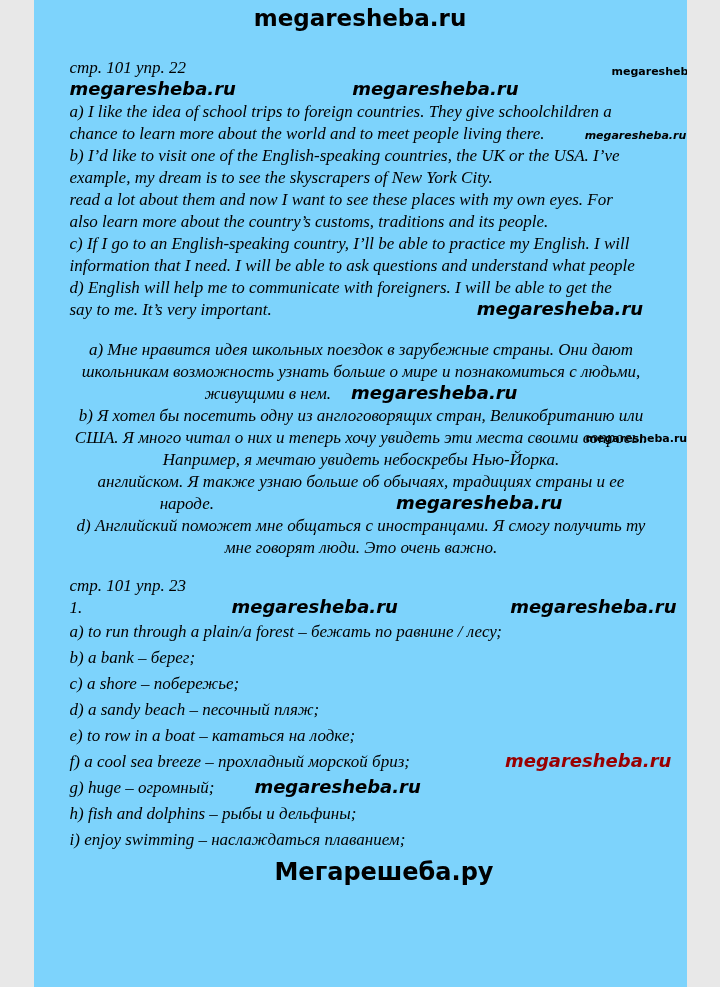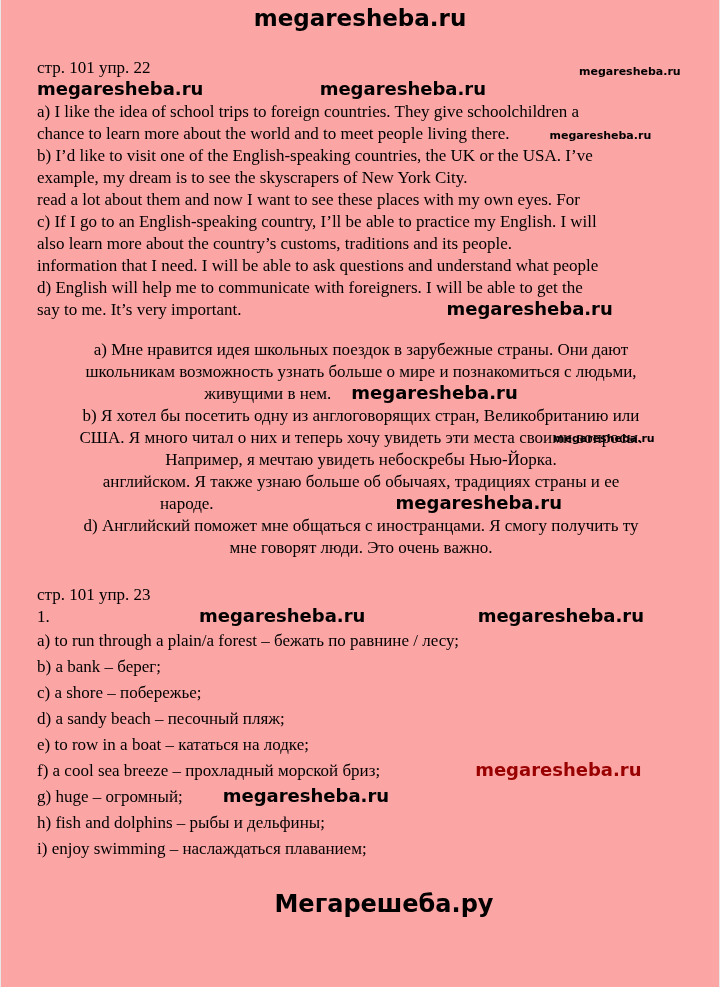--- a/index.html
+++ b/index.html
@@ -1,56 +1,57 @@
 <!DOCTYPE html>
 <html><head>
 <meta charset="utf-8">
 <style>
   html, body { margin: 0; padding: 0; background: #e8e8e8; }
   .page {
     position: relative;
-    width: 718px;
+    width: 653px;
     height: 987px;
     margin: 0 auto;
-    background: #fca5a5;
+    background: #7dd3fc;
     color: #000000;
     font-family: "Liberation Serif", serif;
     font-size: 17px;
     overflow: hidden;
   }
   .site-header {
     padding-top: 3px;
     text-align: center;
     font-family: "DejaVu Sans", sans-serif;
     font-weight: bold;
     font-size: 23px;
     line-height: 30px;
   }
   .content { padding: 0 34px 0 36px; }
   .line {
     line-height: 22px;
     height: 22px;
     white-space: nowrap;
+    font-style: italic;
   }
   .title { margin-top: 24px; }
   .sec-ru { margin-top: 18px; text-align: center; }
-  .sec-23 { margin-top: 25px; }
+  .sec-23 { margin-top: 16px; }
   .list .line { line-height: 26px; height: 26px; }
   .wm {
     font-family: "DejaVu Sans", sans-serif;
     font-weight: bold;
     line-height: 1;
   }
   .wm-lg { font-size: 18px; }
   .wm-sm { font-size: 11px; }
   .wm-abs-top { position: absolute; left: 578px; top: 66px; }
   .para-rb { position: relative; }
   .wm-abs-rb { position: absolute; left: 516px; top: 28px; }
   .site-footer {
-    margin-top: 27px;
+    margin-top: 4px;
     text-align: center;
     font-family: "DejaVu Sans", sans-serif;
     font-weight: bold;
     font-size: 24px;
     line-height: 31px;
     padding-left: 48px;
   }
 </style>
 </head>
 <body>
@@ -77,22 +78,22 @@
       <div class="line"><span>chance to learn more about the world and to meet people living there.</span><span class="wm wm-sm" style="margin-left:40px;">megaresheba.ru</span></div>
     </div>
 
     <div class="para">
       <div class="line"><span>b) I’d like to visit one of the English-speaking countries, the UK or the USA. I’ve</span></div>
       <div class="line"><span>example, my dream is to see the skyscrapers of New York City.</span></div>
       <div class="line"><span>read a lot about them and now I want to see these places with my own eyes. For</span></div>
     </div>
 
     <div class="para">
+      <div class="line"><span>also learn more about the country’s customs, traditions and its people.</span></div>
       <div class="line"><span>c) If I go to an English-speaking country, I’ll be able to practice my English. I will</span></div>
-      <div class="line"><span>also learn more about the country’s customs, traditions and its people.</span></div>
     </div>
 
     <div class="para">
       <div class="line"><span>information that I need. I will be able to ask questions and understand what people</span></div>
       <div class="line"><span>d) English will help me to communicate with foreigners. I will be able to get the</span></div>
       <div class="line"><span>say to me. It’s very important.</span><span class="wm wm-lg" style="margin-left:205px;">megaresheba.ru</span></div>
     </div>
 
     <div class="sec-ru">
       <div class="para">

